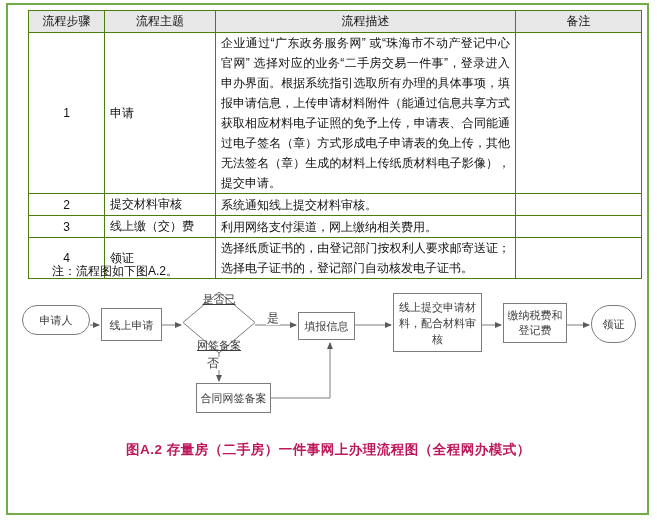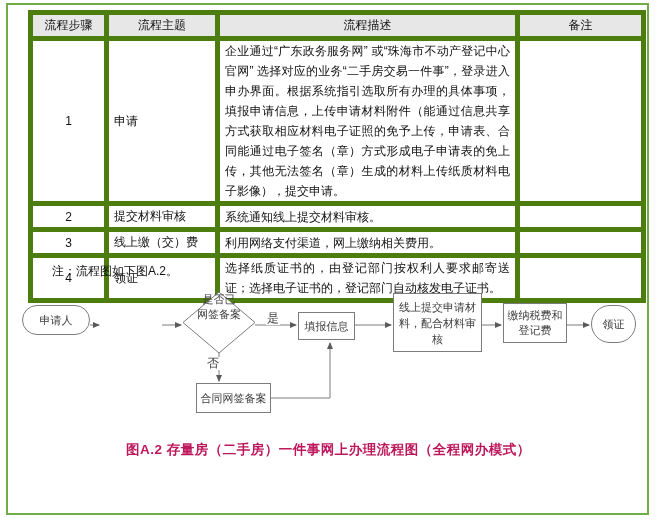--- a/index.html
+++ b/index.html
@@ -12,21 +12,21 @@
     position:absolute;left:6px;top:3px;width:639px;height:508px;
     border:2px solid #70ad47;pointer-events:none;
   }
   
   table.proc{
     position:absolute;left:28px;top:10px;width:613px;
     border-collapse:collapse;table-layout:fixed;
     font-size:12px;color:#111;
   }
   table.proc th,table.proc td{
-    border:5px solid #4d7c0f;vertical-align:middle;
+    border:1px solid #4d7c0f;vertical-align:middle;
     padding:0 5px;overflow:hidden;
   }
   table.proc th{
     background:#e7e7e7;font-weight:normal;height:21px;
     text-align:center;font-size:12px;
   }
   td.c-step{text-align:center;}
   td.c-topic{text-align:left;}
   td.c-desc{text-align:justify;line-height:20px;}
   tr.r1 td{height:141px;}
@@ -45,21 +45,21 @@
   .flow svg{position:absolute;left:0;top:0;}
   .fc-node{
     position:absolute;box-sizing:border-box;background:#fff;
     border:1px solid #7c7c7c;display:flex;align-items:center;
     justify-content:center;text-align:center;line-height:14px;
     padding:1px 2px;
   }
   .stadium{border-radius:19px;}
   .fc-diamond-text{
     position:absolute;background:transparent;border:none;
-    display:flex;flex-direction:column;align-items:center;justify-content:flex-start;
+    display:flex;flex-direction:column;align-items:center;justify-content:space-between;text-decoration:underline;
   }
   .fc-label{
     position:absolute;background:#fff;padding:0 1px;font-size:12px;
     color:#3c3c3c;line-height:13px;
   }
   .caption{
     position:absolute;left:0;top:441px;width:657px;text-align:center;
     font-size:13.5px;font-weight:bold;color:#be185d;letter-spacing:0.5px;
   }
 </style>
@@ -130,20 +130,21 @@
     <line x1="482" y1="40" x2="501" y2="40" stroke="#7c7c7c" stroke-width="1" marker-end="url(#arr)"></line>
     <line x1="567" y1="40" x2="589" y2="40" stroke="#7c7c7c" stroke-width="1" marker-end="url(#arr)"></line>
 
     <line x1="219" y1="68" x2="219" y2="96" stroke="#7c7c7c" stroke-width="1" marker-end="url(#arr)"></line>
 
     <polyline points="255,113 330,113 330,58" fill="none" stroke="#7c7c7c" stroke-width="1" marker-end="url(#arr)"></polyline>
   </svg>
 
   <div class="fc-node stadium" style="left:22px;top:20px;width:68px;height:30px;">申请人</div>
 
+  <div class="fc-node" style="left:101px;top:23px;width:61px;height:33px;">线上申请</div>
 
   <div class="fc-diamond-text" style="left:183px;top:7px;width:72px;height:61px;">
     <span>是否已</span>
     <span>网签备案</span>
   </div>
 
   <div class="fc-label" style="left:266px;top:27px;">是</div>
 
   <div class="fc-node" style="left:393px;top:8px;width:89px;height:59px;line-height:16px;">线上提交申请材料，配合材料审核</div>
 

